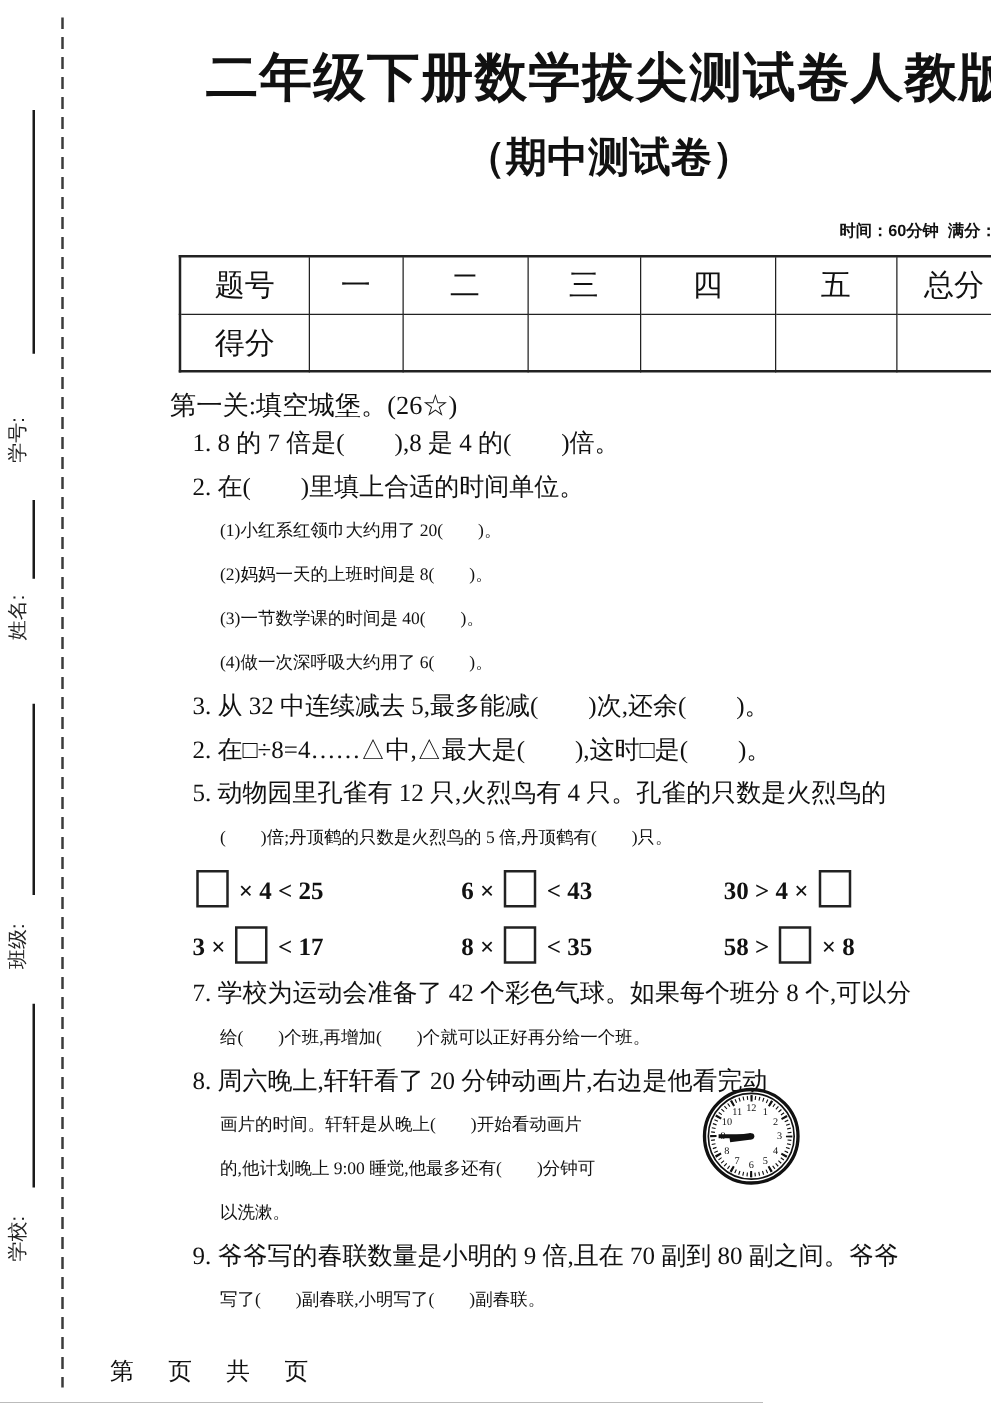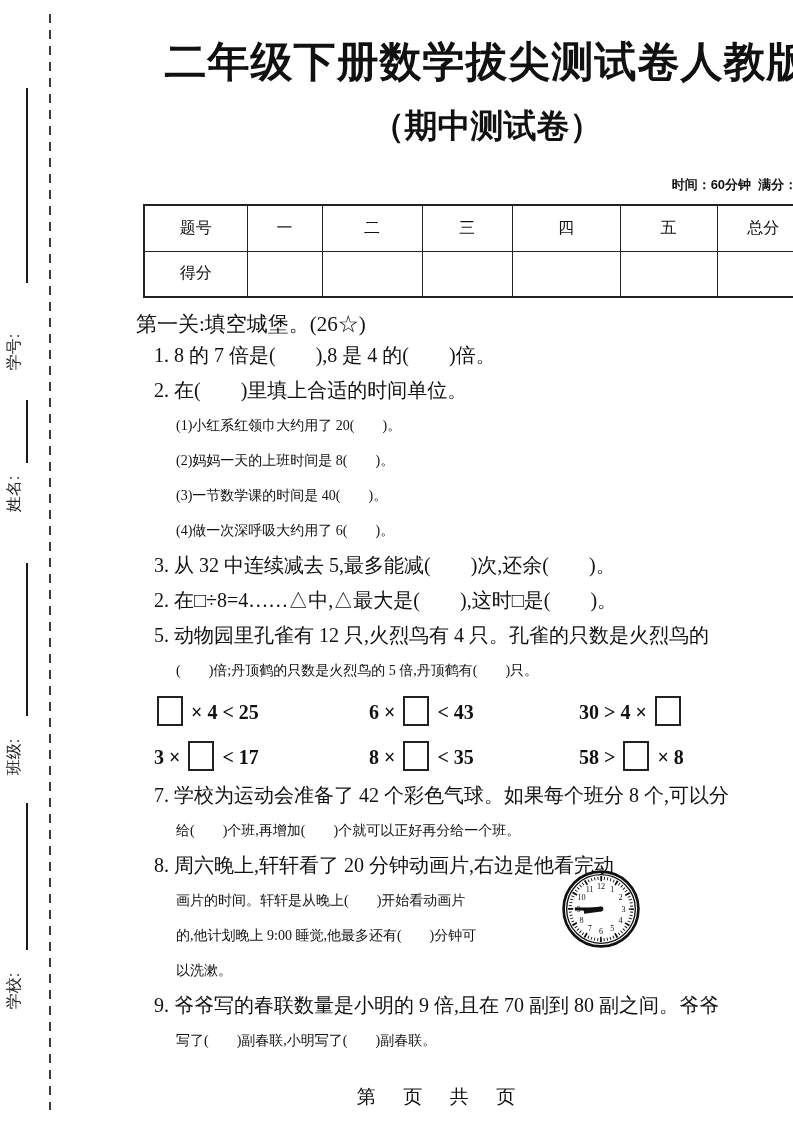--- a/index.html
+++ b/index.html
@@ -41,21 +41,21 @@
     font-family:"Liberation Sans", sans-serif;
   }
 
   
   #score-table {
     border-collapse:collapse; margin-top:8px; margin-left:7px;
     width:666px; table-layout:fixed;
   }
   #score-table td {
     border:1px solid #222; height:46px; text-align:center;
-    font-size:16px; color:#111;
+    font-size:24px; color:#111;
   }
   #score-table { border:2px solid #222; }
 
   
   #section-heading {
     margin-top:13px; font-size:21px; line-height:27px; font-weight:normal;
   }
   .q   { font-size:20px; line-height:35px; margin-left:18px; }
   .q2  { font-size:14px; line-height:35px; margin-left:40px; }
   .box {
@@ -66,21 +66,21 @@
   .expr-row { display:flex; margin-left:18px; height:45px; align-items:center; }
   .expr-cell-0 { width:215px; }
   .expr-cell-1 { width:210px; }
   .expr { font-size:20px;font-weight:bold; }
 
   
   #clock { position:absolute; left:560px; top:868px; width:82px; height:82px; }
 
   
   #page-footer {
-    position:absolute; left:88px; top:1084px; width:702px; text-align:center;
+    position:absolute; left:88px; top:1084px; width:702px; 
     font-size:19px; letter-spacing:6px;
   }
 </style>
 </head>
 <body>
 
 <div id="page">
 
   <div id="fold-line"></div>
 

